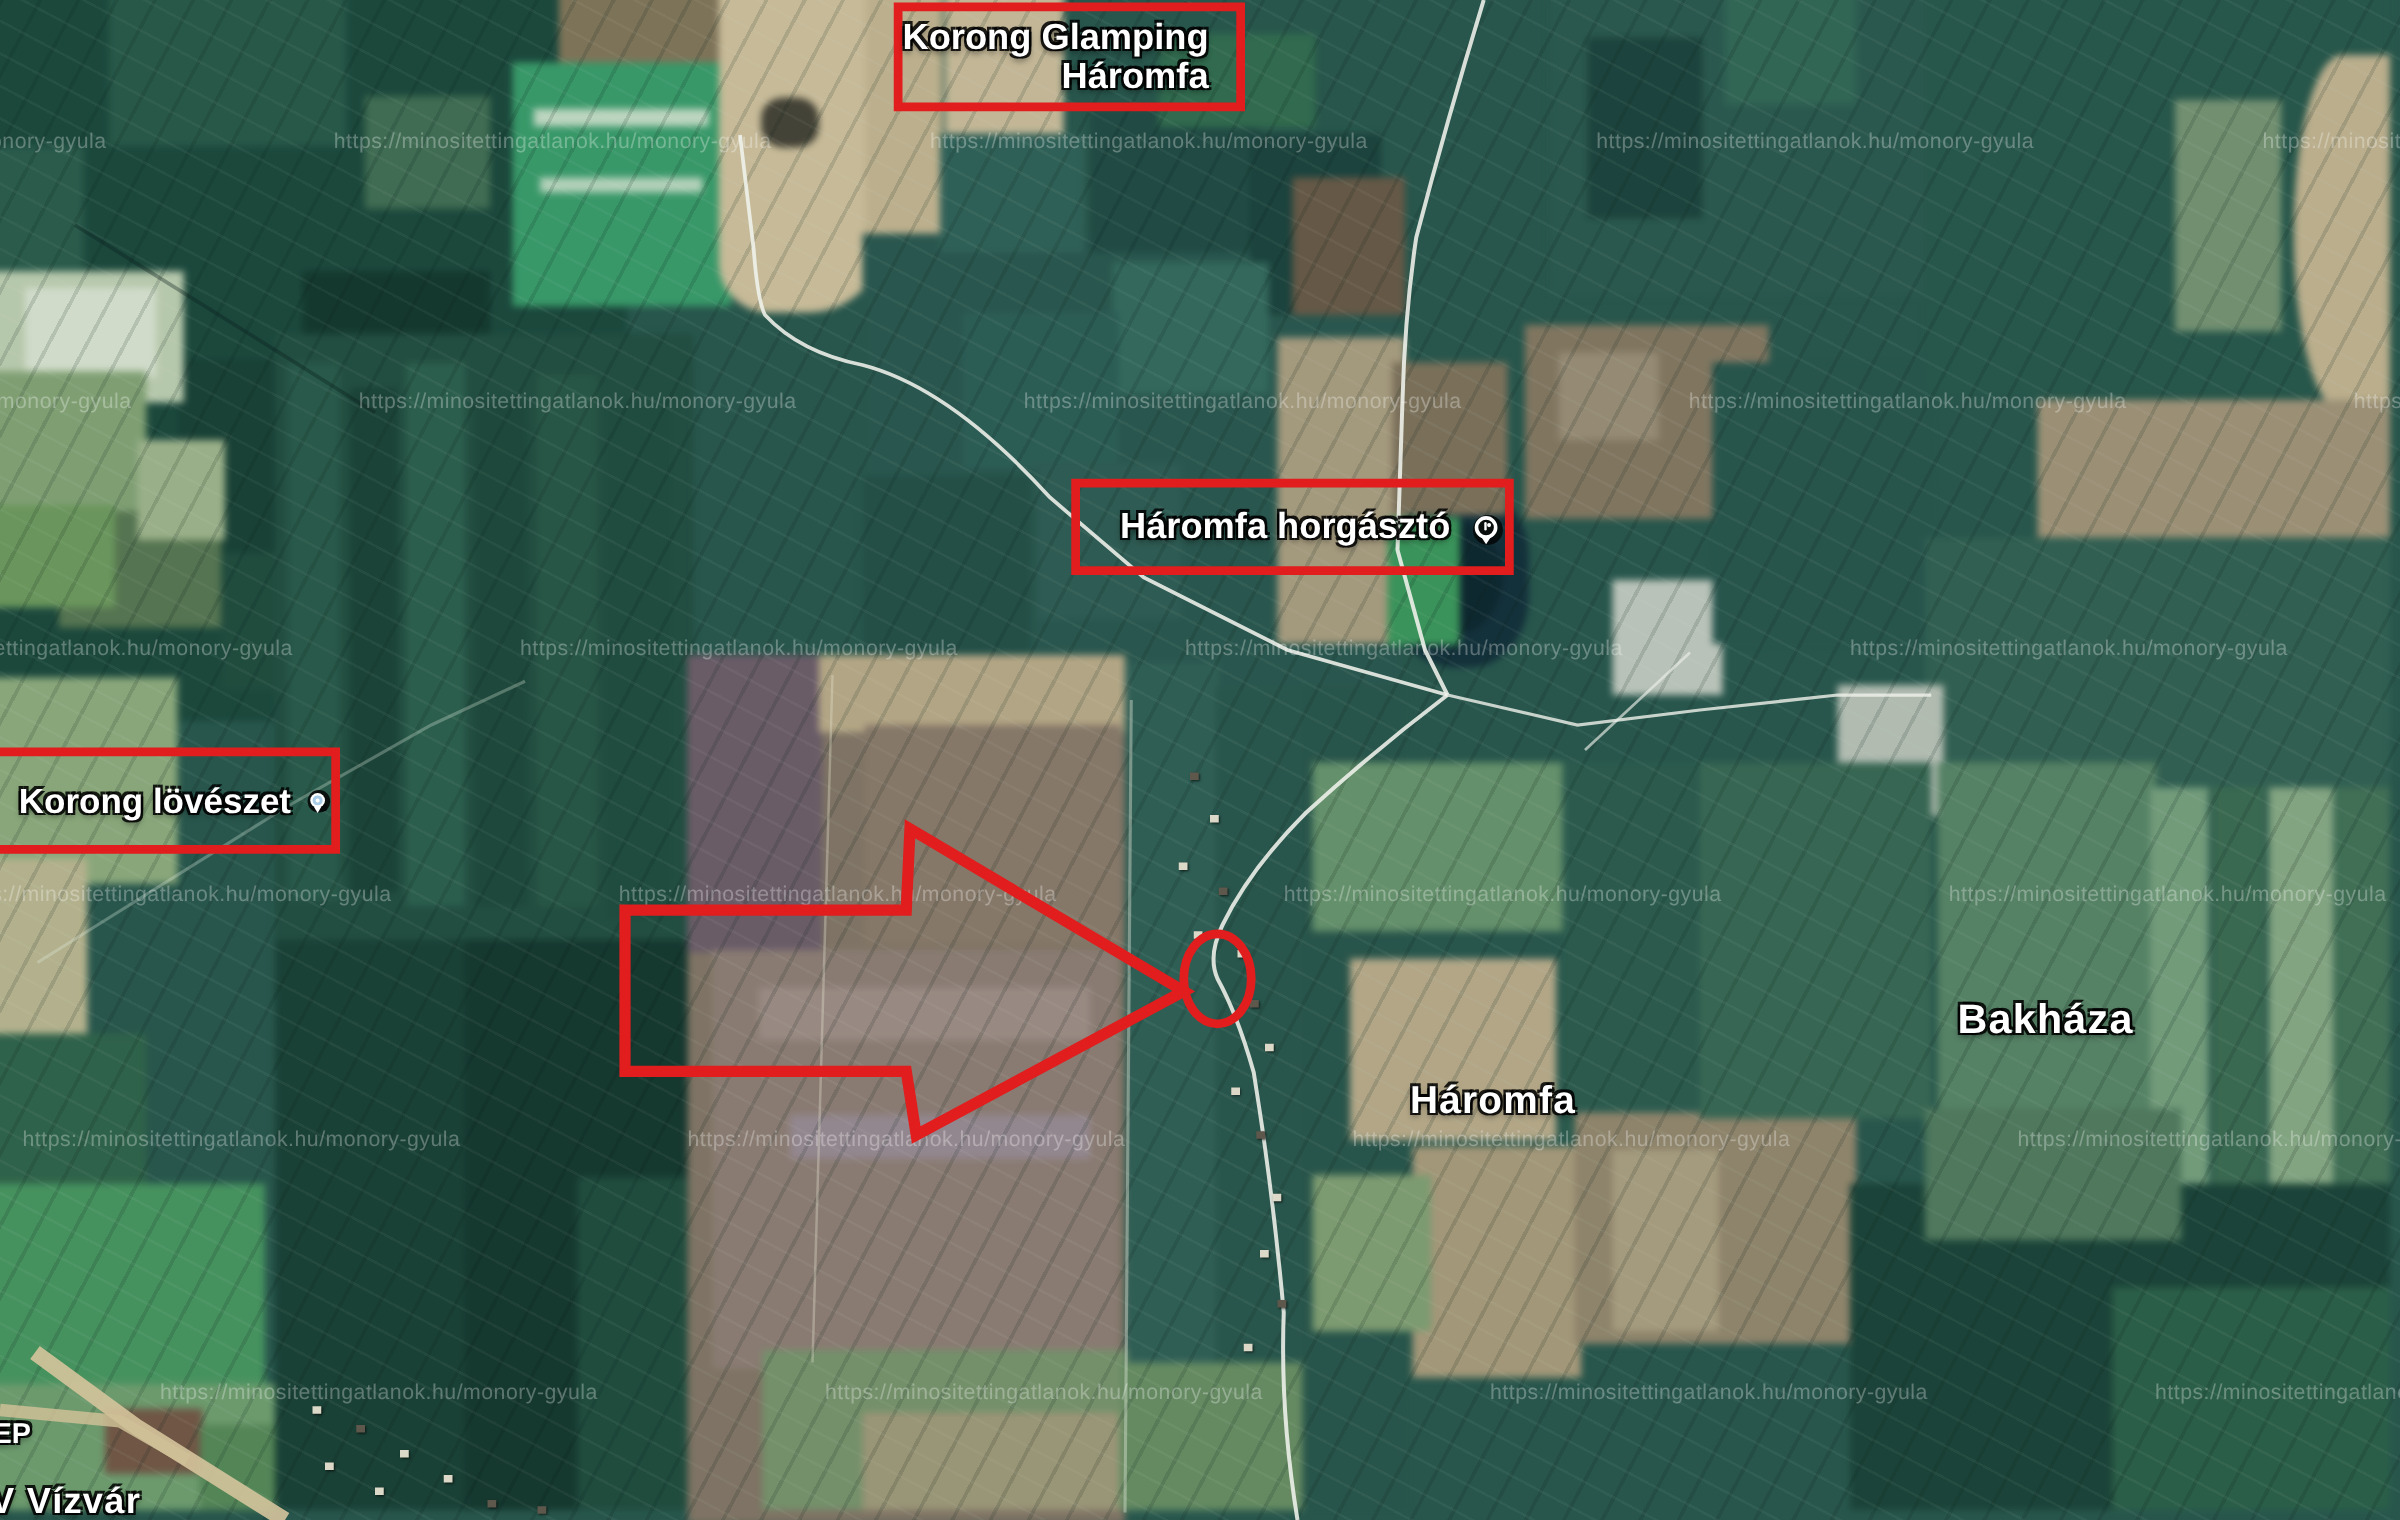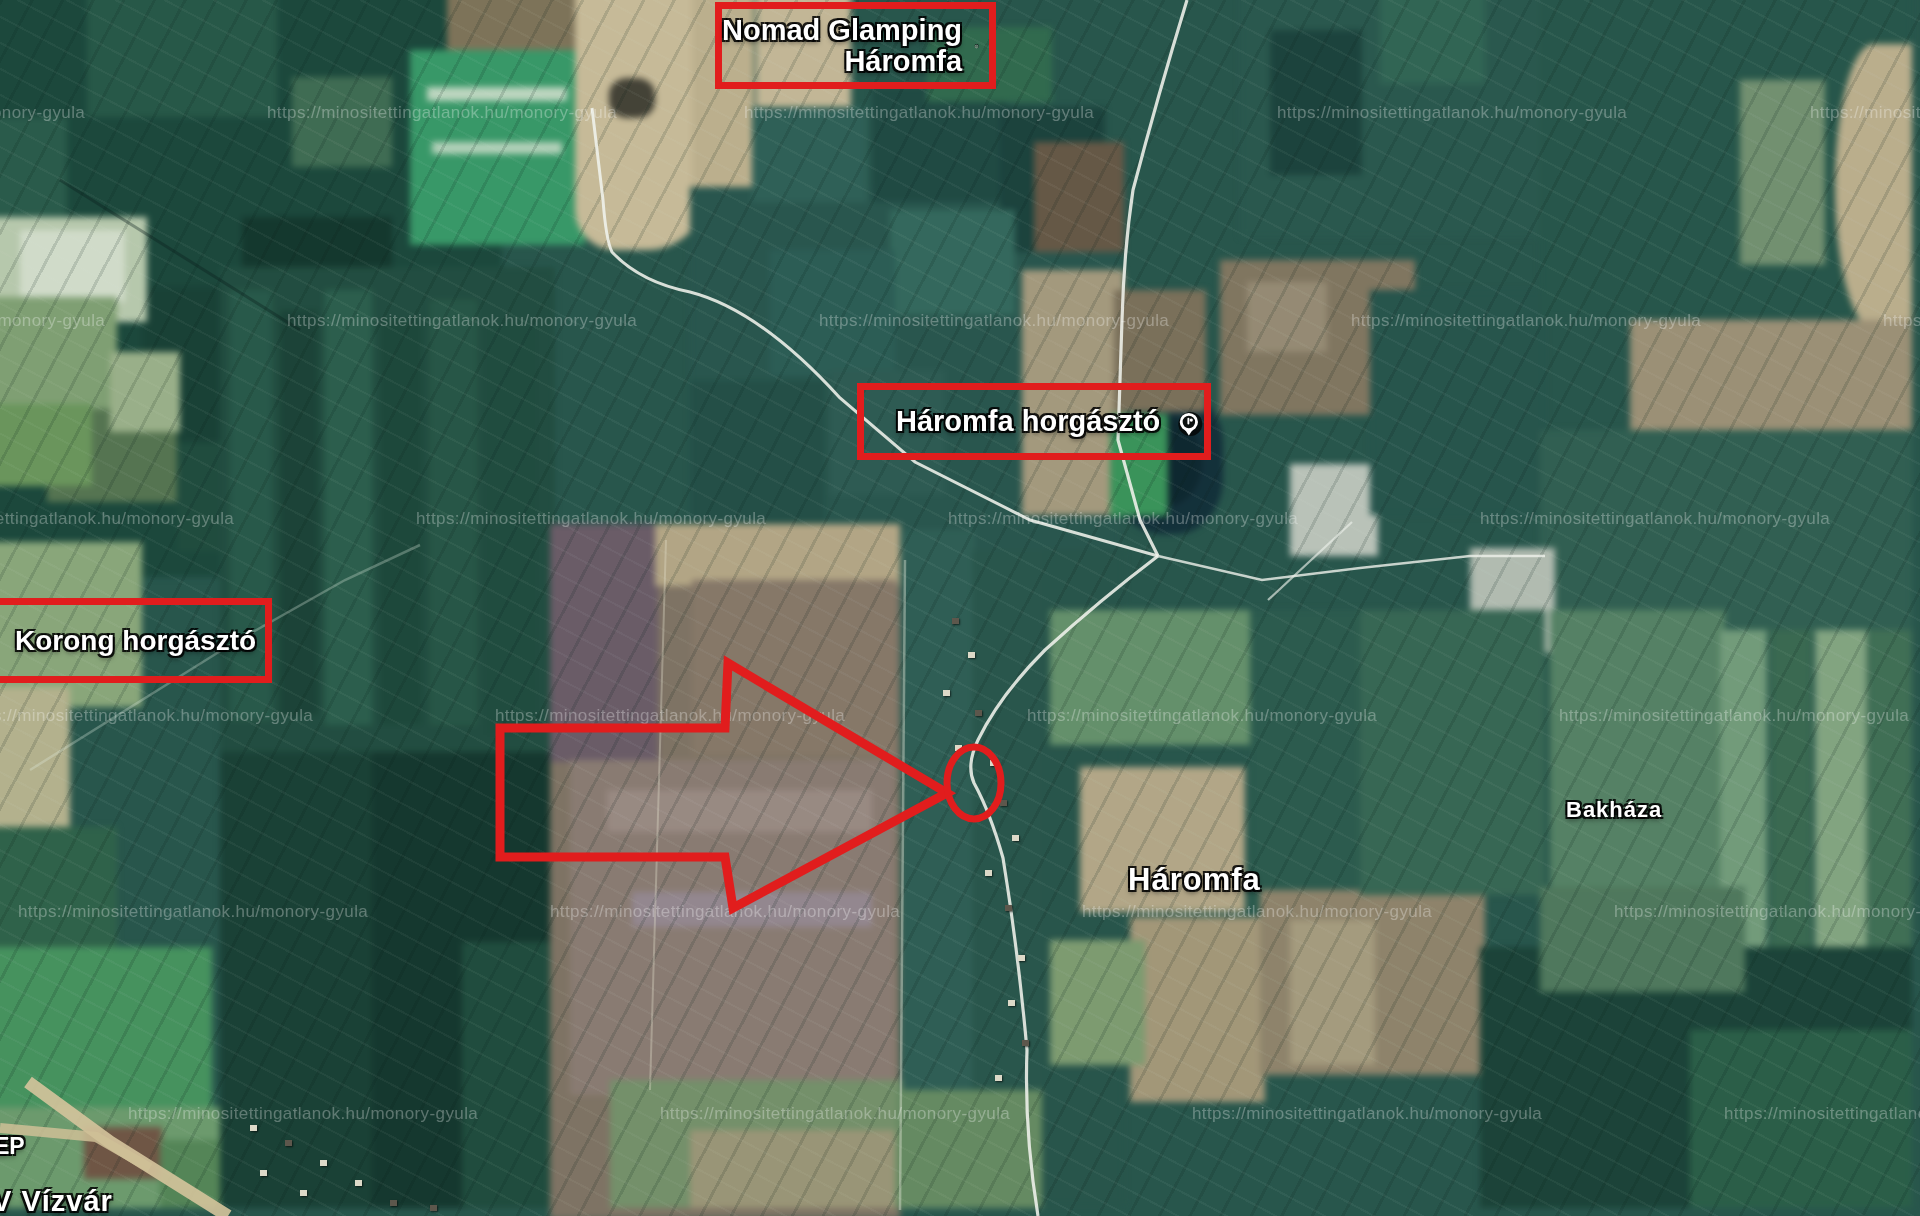--- a/index.html
+++ b/index.html
@@ -205,21 +205,21 @@
       <span class="wm" style="left: 1082px; top: 902px;">https://minositettingatlanok.hu/monory-gyula</span>
       <span class="wm" style="left: 1614px; top: 902px;">https://minositettingatlanok.hu/monory-gyula</span>
       <span class="wm" style="left: 128px; top: 1104px;">https://minositettingatlanok.hu/monory-gyula</span>
       <span class="wm" style="left: 660px; top: 1104px;">https://minositettingatlanok.hu/monory-gyula</span>
       <span class="wm" style="left: 1192px; top: 1104px;">https://minositettingatlanok.hu/monory-gyula</span>
       <span class="wm" style="left: 1724px; top: 1104px;">https://minositettingatlanok.hu/monory-gyula</span>
     </div>
 
   <div class="redbox" style="left:715px;top:2px;width:281px;height:87px;justify-content:flex-end;padding-right:10px;">
     <div style="text-align:right;margin-right:12px;">
-      <div class="outl" style="font-size:29px;">Nomad Glamping</div>
+      <div class="outl" style="font-size:29px;">Korong Glamping</div>
       <div class="outl" style="font-size:29px;">Háromfa</div>
     </div>
     <svg width="62" height="66" viewBox="-31 -31 62 66">
       <circle cx="2" cy="4" r="26" fill="rgba(8,20,16,.92)"></circle>
       <path d="M -7,22 L 0,31 L 7,22 Z" fill="#ffffff"></path>
       <circle cx="0" cy="8" r="17" fill="#123226" stroke="#ffffff" stroke-width="6"></circle>
       <path d="M -8,14 L 0,0 L 8,14 Z" fill="none" stroke="#9ed89b" stroke-width="3"></path>
       <path d="M 0,2 L 0,14" stroke="#9ed89b" stroke-width="2.4"></path>
     </svg>
   </div>
@@ -229,34 +229,34 @@
     <svg width="62" height="66" viewBox="-31 -31 62 66">
       <circle cx="3" cy="6" r="25" fill="rgba(5,10,10,.92)"></circle>
       <path d="M -8,18 L 0,30 L 8,18 Z" fill="#ffffff"></path>
       <circle cx="0" cy="2" r="16" fill="#0a0f0e" stroke="#ffffff" stroke-width="6"></circle>
       <rect x="-3" y="-7" width="4" height="14" rx="2" fill="#ffffff"></rect>
       <circle cx="5" cy="-2" r="3.4" fill="#ffffff"></circle>
     </svg>
   </div>
 
   <div class="redbox" style="left:-10px;top:598px;width:282px;height:85px;padding-left:18px;">
-    <div class="outl" style="font-size:28px;margin-right:10px;">Korong horgásztó</div>
+    <div class="outl" style="font-size:28px;margin-right:10px;">Korong lövészet</div>
     <svg width="64" height="68" viewBox="-32 -32 64 68">
       <circle cx="3" cy="2" r="26" fill="rgba(5,8,8,.9)"></circle>
       <circle cx="14" cy="16" r="9" fill="rgba(5,8,8,.9)"></circle>
       <path d="M -9,14 L 0,29 L 9,14 Z" fill="#ffffff"></path>
       <circle cx="0" cy="0" r="17" fill="#ffffff"></circle>
       <circle cx="0" cy="0" r="11.5" fill="#a9cde7"></circle>
       <circle cx="0" cy="0" r="4.6" fill="#ffffff"></circle>
     </svg>
   </div>
 
   <svg class="overlay" width="1920" height="1216">
     <polygon points="500,728 725,728 728,663 947,793 733,908 725,857 500,857" fill="none" stroke="#e11d1d" stroke-width="9" stroke-linejoin="miter"></polygon>
     <ellipse cx="974" cy="783" rx="27" ry="36" fill="none" stroke="#e11d1d" stroke-width="7"></ellipse>
   </svg>
 
   <div class="town outl" style="left:1128px;top:864px;font-size:31px;letter-spacing:1px;">Háromfa</div>
-  <div class="town outl" style="left:1566px;top:798px;font-size:22px;letter-spacing:1px;">Bakháza</div>
+  <div class="town outl" style="left:1566px;top:798px;font-size:33px;letter-spacing:1px;">Bakháza</div>
   <div class="town outl" style="left:-6px;top:1134px;font-size:23px;">EP</div>
   <div class="town outl" style="left:-8px;top:1186px;font-size:29px;letter-spacing:1px;">V Vízvár</div>
 
 </div>
 
 </body></html>

